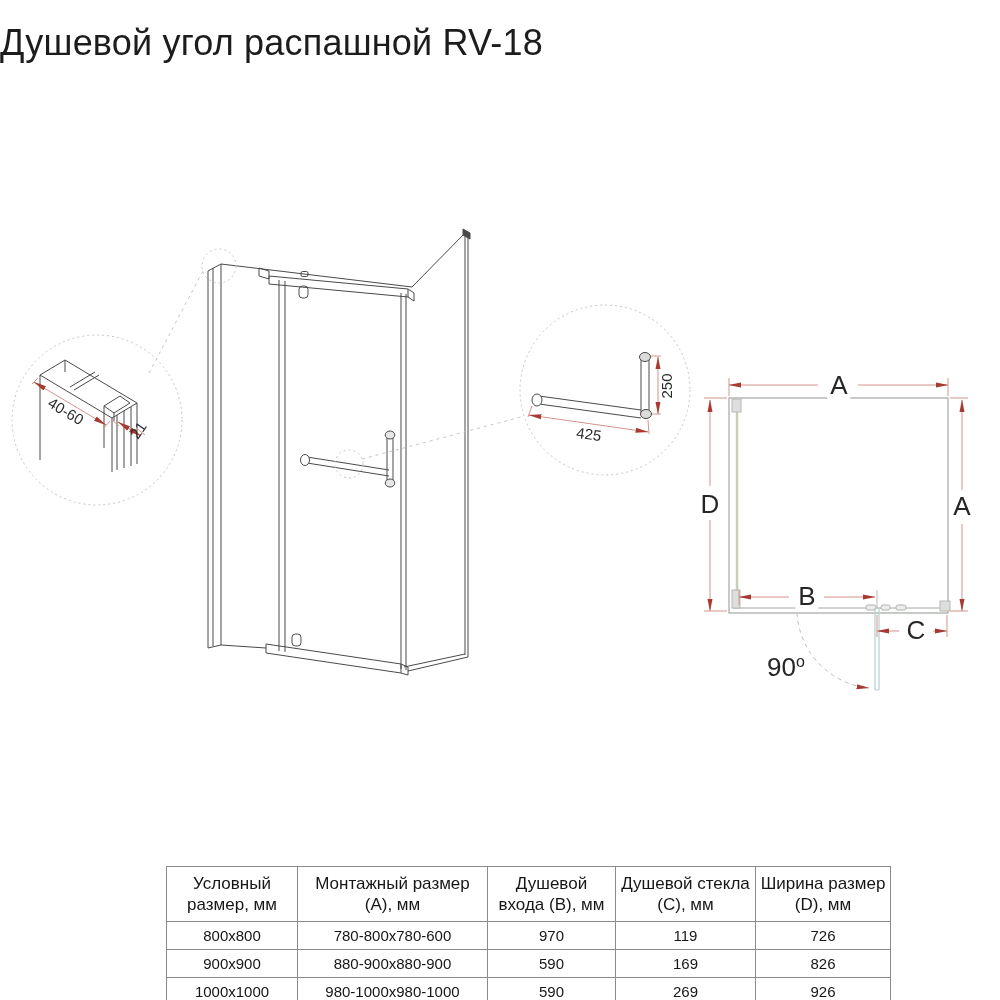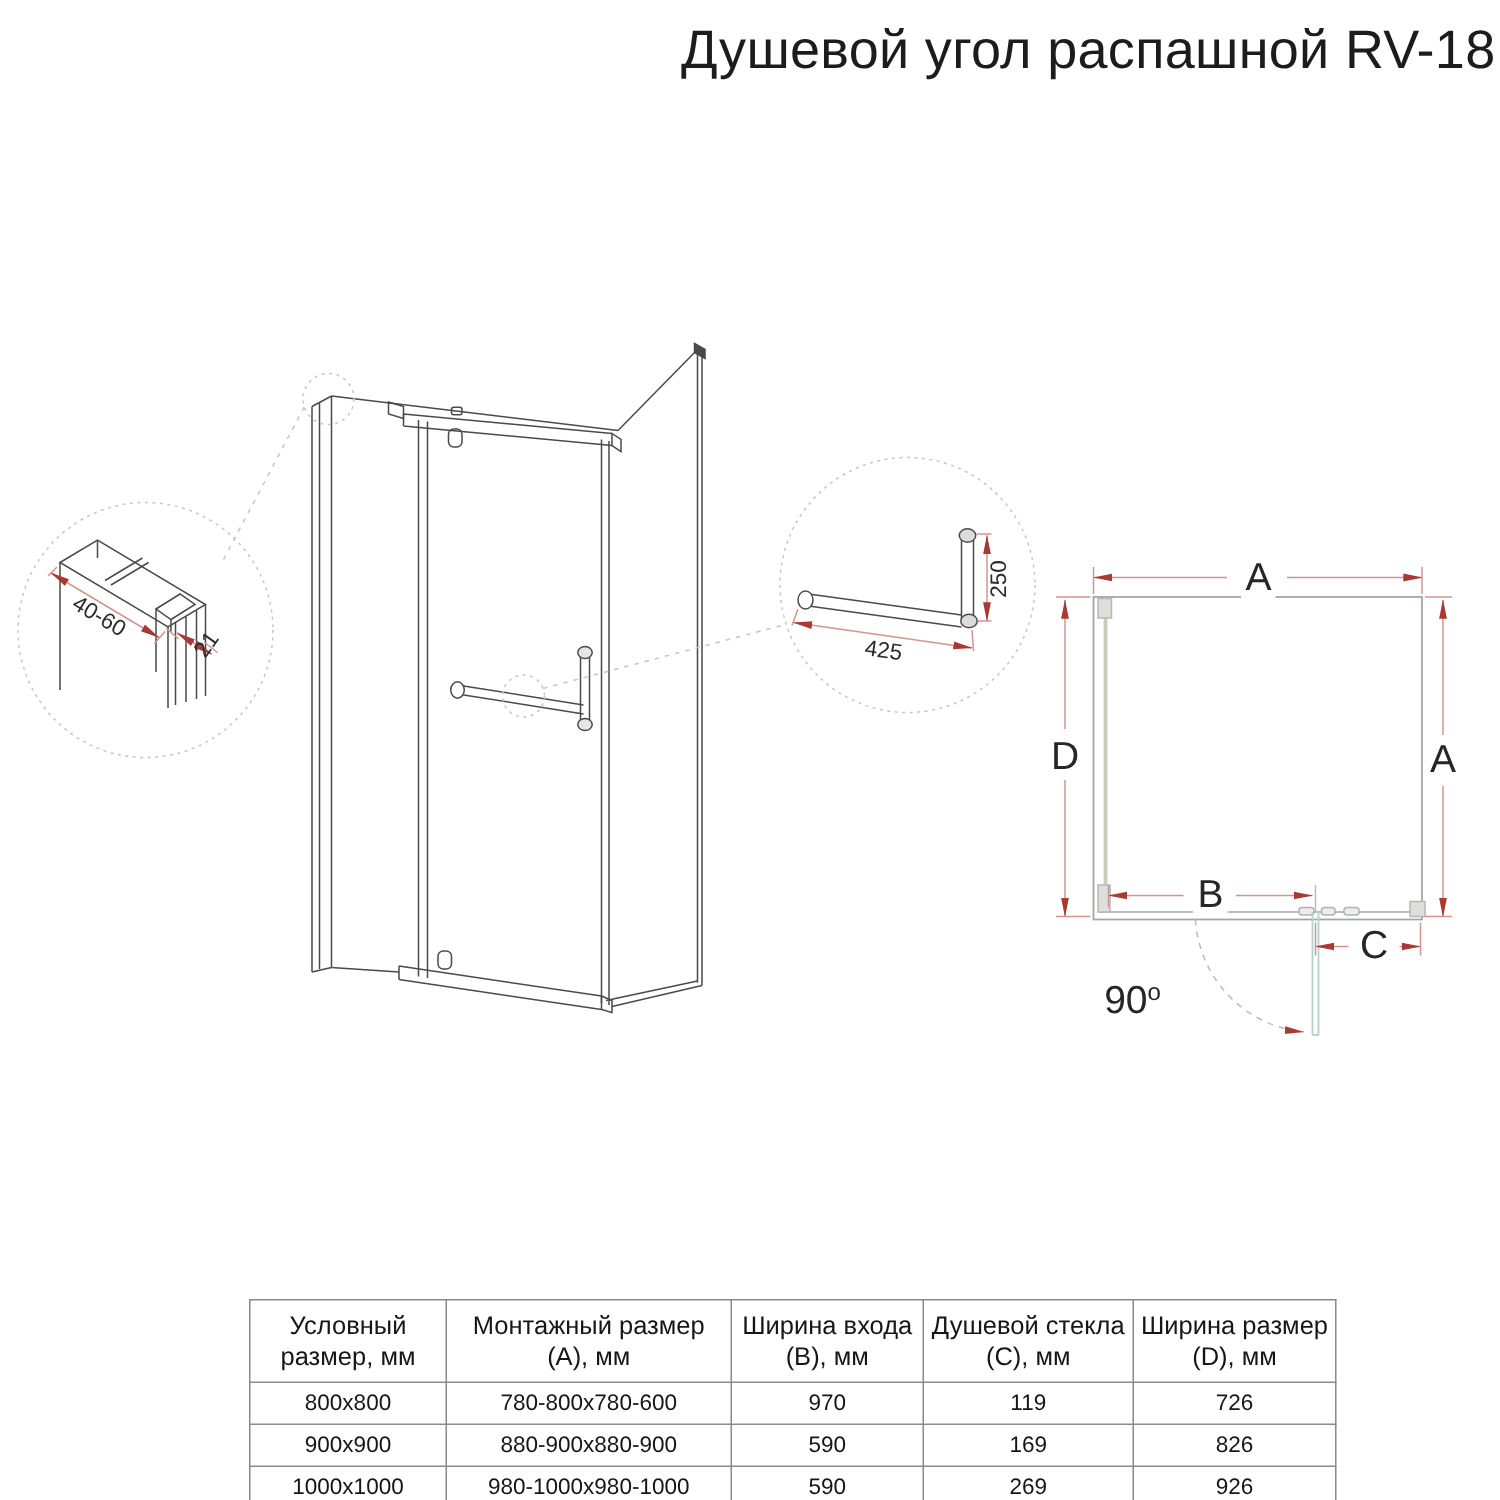--- a/index.html
+++ b/index.html
@@ -2,21 +2,21 @@
 <html><head>
 <meta charset="utf-8">
 <style>
   html,body{margin:0;padding:0;}
   body{
     width:1000px;height:1000px;position:relative;background:#ffffff;
     font-family:"Liberation Sans", sans-serif;color:#1f1f1f;overflow:hidden;
   }
   .abs{position:absolute;}
   #title{
-    top:10px;left:0;width:997px;text-align:right;
+    top:20px;left:0;width:997px;text-align:left;
     font-size:36px;line-height:46px;color:#1c1c1c;letter-spacing:.2px;
   }
   svg.draw{position:absolute;left:0;top:0;pointer-events:none;}
   .dim-label{
     position:absolute;transform:translate(-50%,-50%);
     font-size:26px;color:#262626;white-space:nowrap;background:#fff;padding:0 3px;
   }
   .dim-label.small{font-size:15px;background:transparent;padding:0;color:#2b2b2b;}
   .rot31{transform:translate(-50%,-50%) rotate(31deg);}
   .rot-55{transform:translate(-50%,-50%) rotate(-55deg);}
@@ -194,28 +194,28 @@
 <div class="dim-label small rot-90" style="left:666px;top:386px;">250</div>
 
 <div class="dim-label" style="left:839px;top:385px;">A</div>
 <div class="dim-label" style="left:710px;top:504px;">D</div>
 <div class="dim-label" style="left:962px;top:506px;">A</div>
 <div class="dim-label" style="left:807px;top:596px;">B</div>
 <div class="dim-label" style="left:916px;top:630px;">C</div>
 <div id="angle-label">
   <span>90</span><sup>o</sup>
 </div>
-<style>#angle-label{left:755px;top:667px;}</style>
+<style>#angle-label{left:786px;top:667px;}</style>
 
 <table id="spec-table">
   <tbody>
   <tr>
     <th class="c1">Условный размер, мм</th>
     <th class="c2">Монтажный размер (А), мм</th>
-    <th class="c3">Ширина входа (B), мм</th>
+    <th class="c3">Душевой входа (B), мм</th>
     <th class="c4">Душевой стекла (C), мм</th>
     <th class="c5">Ширина размер (D), мм</th>
   </tr>
   <tr>
     <td>800x800</td>
     <td>780-800х780-600</td>
     <td>970</td>
     <td>119</td>
     <td>726</td>
   </tr>

